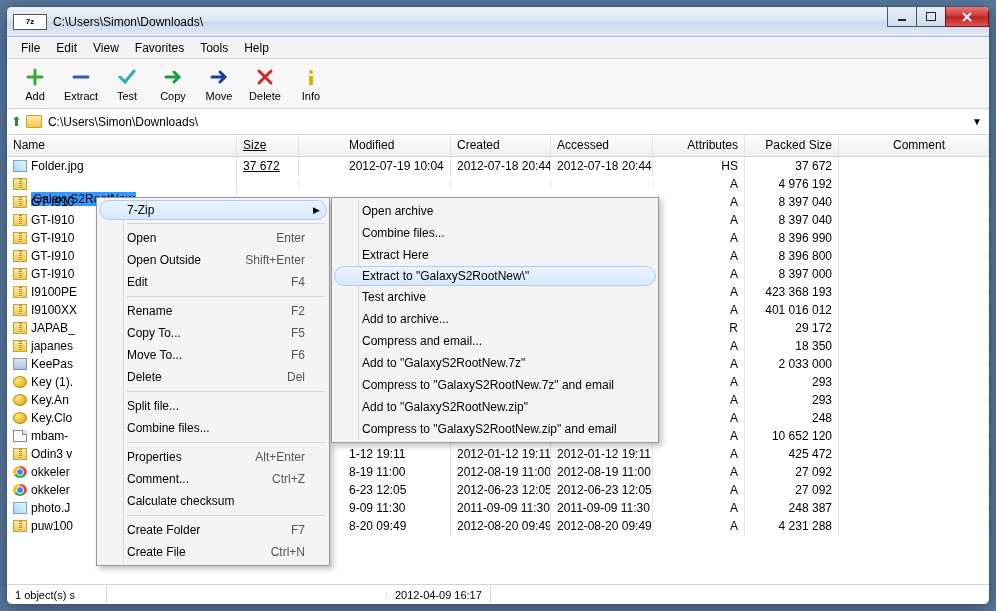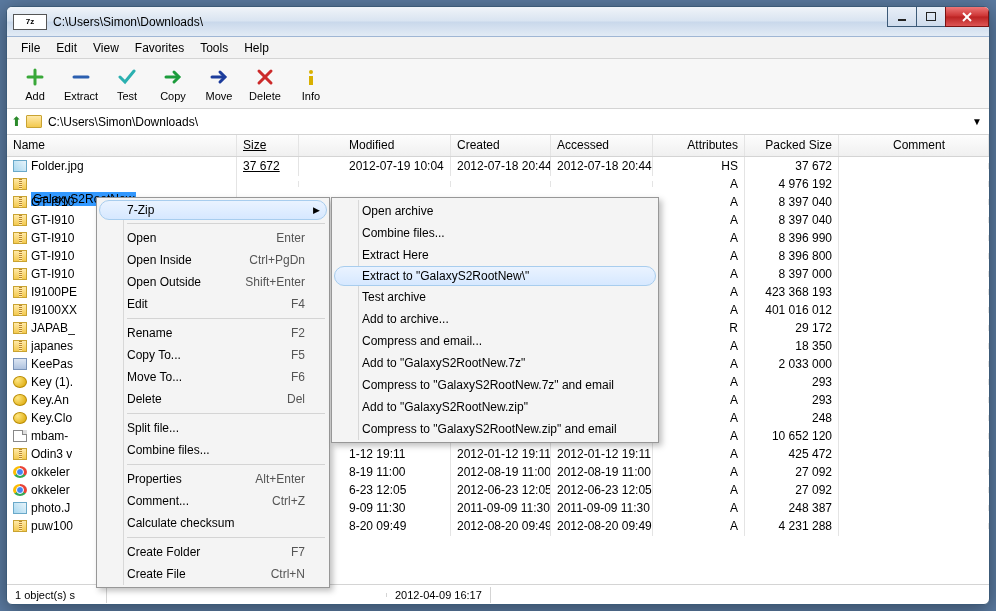--- a/index.html
+++ b/index.html
@@ -526,24 +526,20 @@
     <div class="mi hover">
       <span>7-Zip</span>
       <span class="arr">▶</span>
     </div>
     <div class="sep"></div>
     <div class="mi">
       <span>Open</span>
       <span class="sc">Enter</span>
     </div>
     <div class="mi">
-      <span>Open Inside</span>
-      <span class="sc">Ctrl+PgDn</span>
-    </div>
-    <div class="mi">
       <span>Open Outside</span>
       <span class="sc">Shift+Enter</span>
     </div>
     <div class="mi">
       <span>Edit</span>
       <span class="sc">F4</span>
     </div>
     <div class="sep"></div>
     <div class="mi">
       <span>Rename</span>

